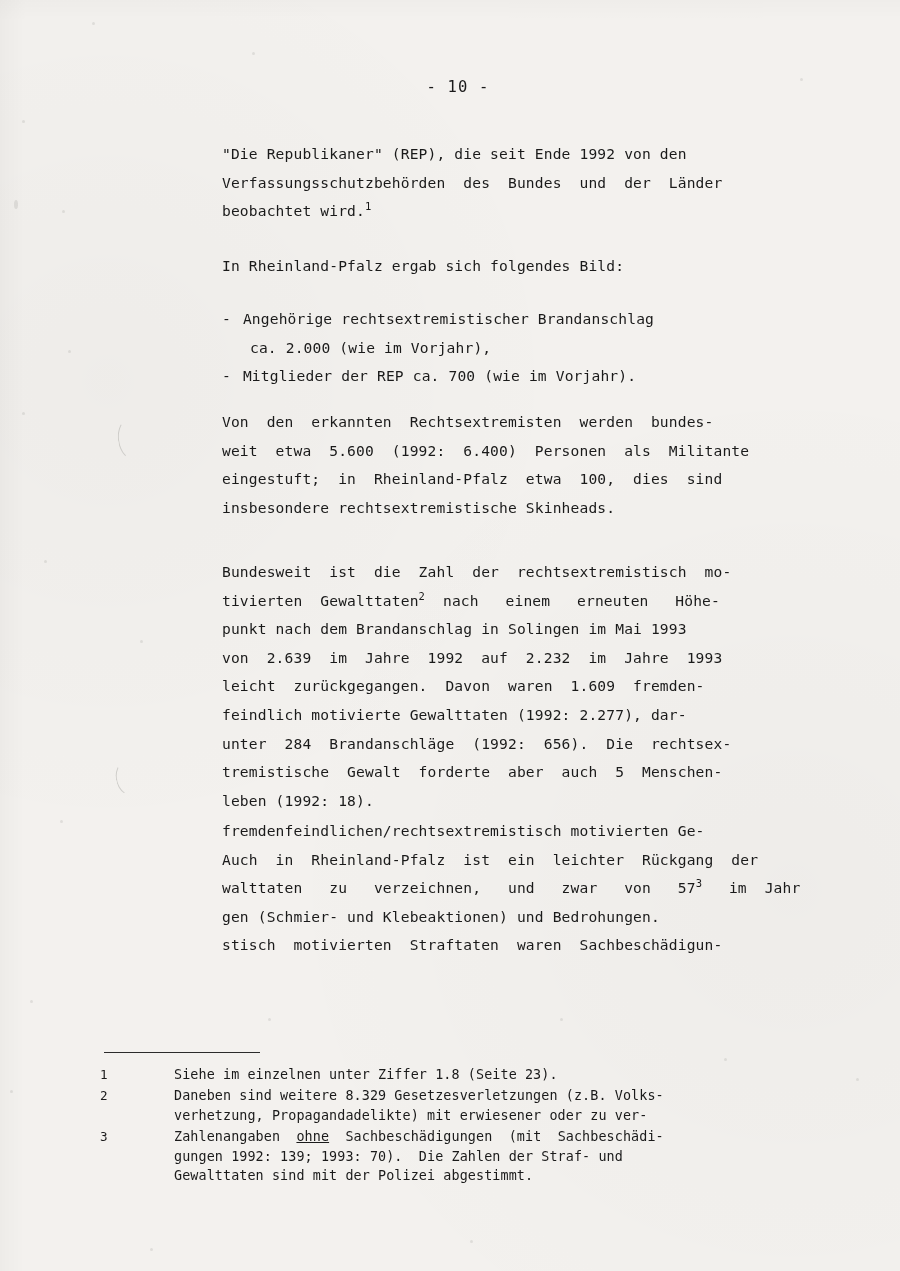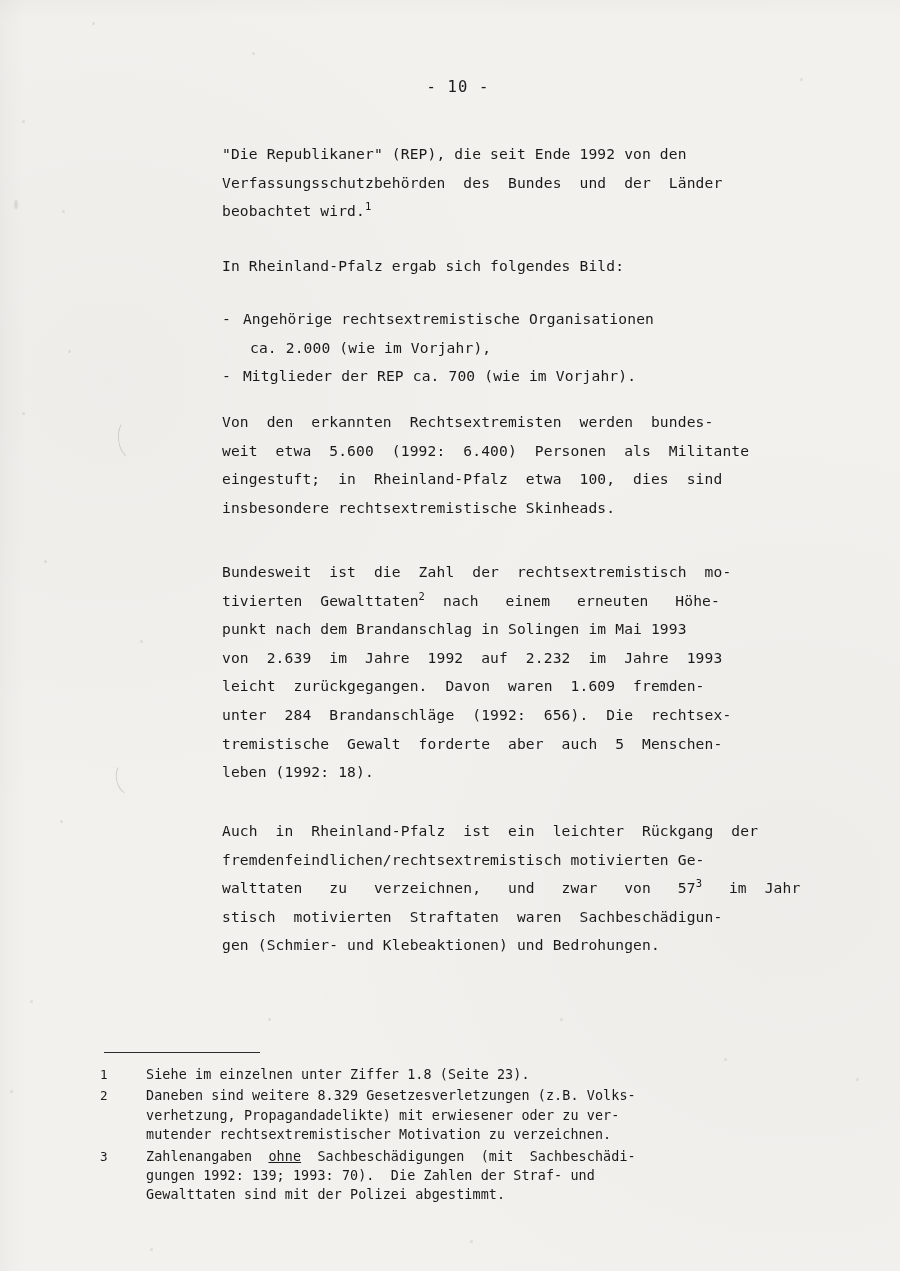--- a/index.html
+++ b/index.html
@@ -103,20 +103,21 @@
     margin-bottom: 2px;
   }
   .fn-num {
     flex: 0 0 46px;
     font-size: 12.6px;
   }
   .fn-text {
     flex: 1 1 auto;
     text-align: justify;
     text-align-last: left;
+    margin-left: 28px;
   }
   .fn-text u {
   }
   .speck {
     position: absolute;
     background: #8b8b85;
     border-radius: 50%;
     opacity: 0.55;
   }
   .arc {
@@ -181,21 +182,21 @@
       <p class="nowrapline"><span>beobachtet wird.</span><sup>1</sup></p>
     </div>
 
     <div class="body-block" style="top:252px;">
       <p class="nowrapline">In Rheinland-Pfalz ergab sich folgendes Bild:</p>
     </div>
 
     <div class="body-block" style="top:305px;">
       <div class="dash-item">
         <span class="dash">-</span>
-        <span class="txt">Angehörige    rechtsextremistische    Organisationen</span>
+        <span class="txt">Angehörige    rechtsextremistischer    Brandanschlag</span>
       </div>
       <p class="nowrapline indent-sub">ca. 2.000 (wie im Vorjahr),</p>
       <div class="dash-item">
         <span class="dash">-</span>
         <span class="txt">Mitglieder der REP ca. 700 (wie im Vorjahr).</span>
       </div>
     </div>
 
     <div class="body-block" style="top:408px;">
       <p class="nowrapline">Von  den  erkannten  Rechtsextremisten  werden  bundes-</p>
@@ -203,50 +204,50 @@
       <p class="nowrapline">eingestuft;  in  Rheinland-Pfalz  etwa  100,  dies  sind</p>
       <p class="nowrapline">insbesondere rechtsextremistische Skinheads.</p>
     </div>
 
     <div class="body-block" style="top:546px;margin-top:12px;">
       <p class="nowrapline">Bundesweit  ist  die  Zahl  der  rechtsextremistisch  mo-</p>
       <p class="nowrapline"><span>tivierten  Gewalttaten</span><sup>2</sup><span>  nach   einem   erneuten   Höhe-</span></p>
       <p class="nowrapline">punkt nach dem Brandanschlag in Solingen im Mai 1993</p>
       <p class="nowrapline">von  2.639  im  Jahre  1992  auf  2.232  im  Jahre  1993</p>
       <p class="nowrapline">leicht  zurückgegangen.  Davon  waren  1.609  fremden-</p>
+      <p class="nowrapline">feindlich motivierte Gewalttaten (1992: 2.277), dar-</p>
       <p class="nowrapline">unter  284  Brandanschläge  (1992:  656).  Die  rechtsex-</p>
       <p class="nowrapline">tremistische  Gewalt  forderte  aber  auch  5  Menschen-</p>
       <p class="nowrapline">leben (1992: 18).</p>
     </div>
 
     <div class="body-block" style="top:817px;">
+      <p class="nowrapline">fremdenfeindlichen/rechtsextremistisch motivierten Ge-</p>
       <p class="nowrapline">Auch  in  Rheinland-Pfalz  ist  ein  leichter  Rückgang  der</p>
-      <p class="nowrapline">fremdenfeindlichen/rechtsextremistisch motivierten Ge-</p>
       <p class="nowrapline"><span>walttaten   zu   verzeichnen,   und   zwar   von   57</span><sup>3</sup><span>   im  Jahr</span></p>
+      <p class="nowrapline">gen (Schmier- und Klebeaktionen) und Bedrohungen.</p>
       <p class="nowrapline">stisch  motivierten  Straftaten  waren  Sachbeschädigun-</p>
-      <p class="nowrapline">gen (Schmier- und Klebeaktionen) und Bedrohungen.</p>
     </div>
 
     <div class="rule"></div>
 
     <div class="footnotes">
 
       <div class="fn-row">
         <div class="fn-num">1</div>
         <div class="fn-text">
           <div class="nowrapline">Siehe im einzelnen unter Ziffer 1.8 (Seite 23).</div>
         </div>
       </div>
 
       <div class="fn-row">
         <div class="fn-num">2</div>
         <div class="fn-text">
           <div class="nowrapline">Daneben sind weitere 8.329 Gesetzesverletzungen (z.B. Volks-</div>
           <div class="nowrapline">verhetzung, Propagandadelikte) mit erwiesener oder zu ver-</div>
-          <div class="nowrapline">mutender rechtsextremistischer Motivation zu verzeichnen.</div>
         </div>
       </div>
 
       <div class="fn-row">
         <div class="fn-num">3</div>
         <div class="fn-text">
           <div class="nowrapline">Zahlenangaben  <u>ohne</u>  Sachbeschädigungen  (mit  Sachbeschädi-</div>
           <div class="nowrapline">gungen 1992: 139; 1993: 70).  Die Zahlen der Straf- und</div>
           <div class="nowrapline">Gewalttaten sind mit der Polizei abgestimmt.</div>
         </div>

